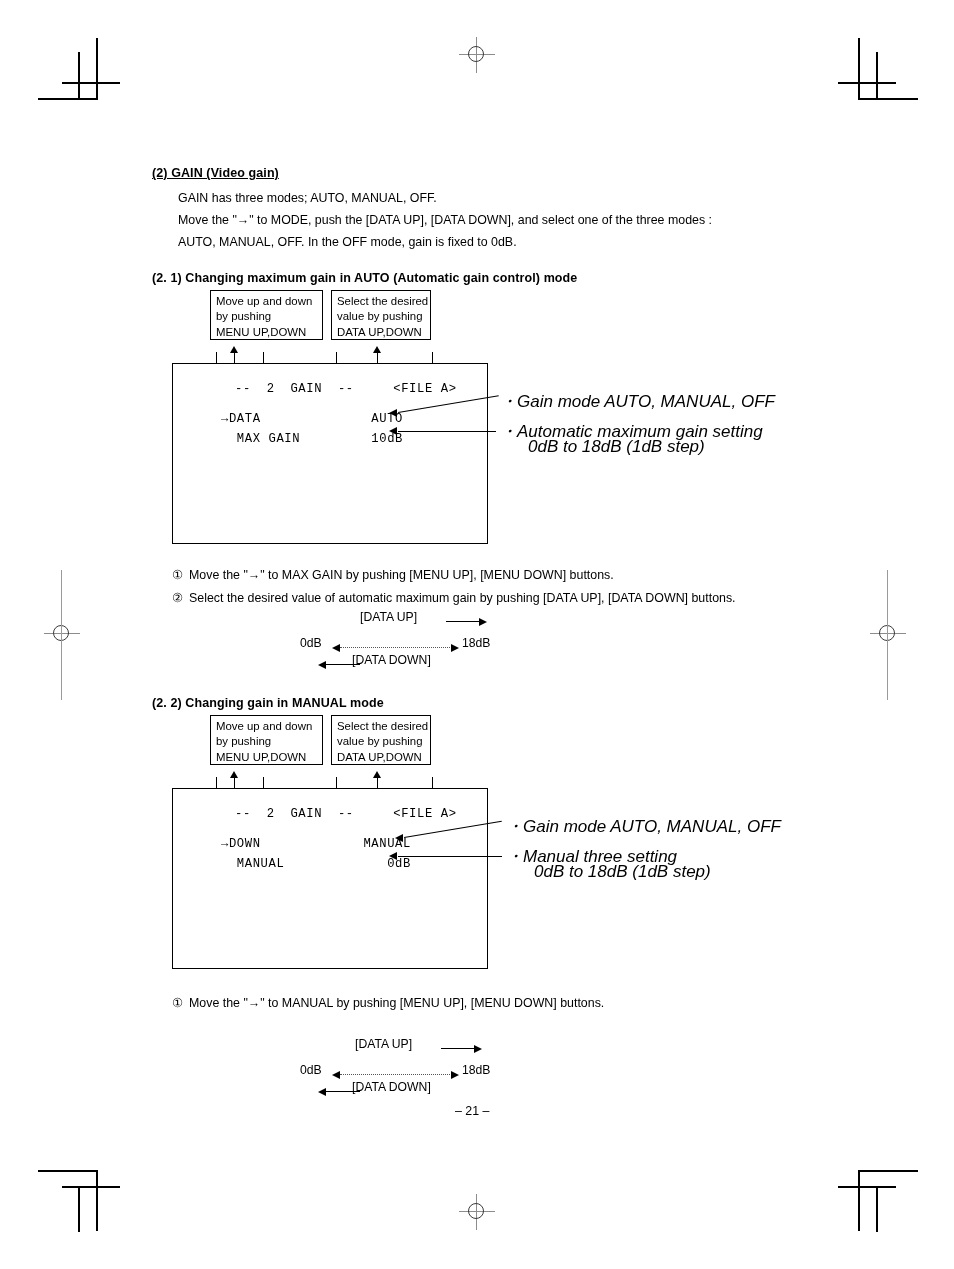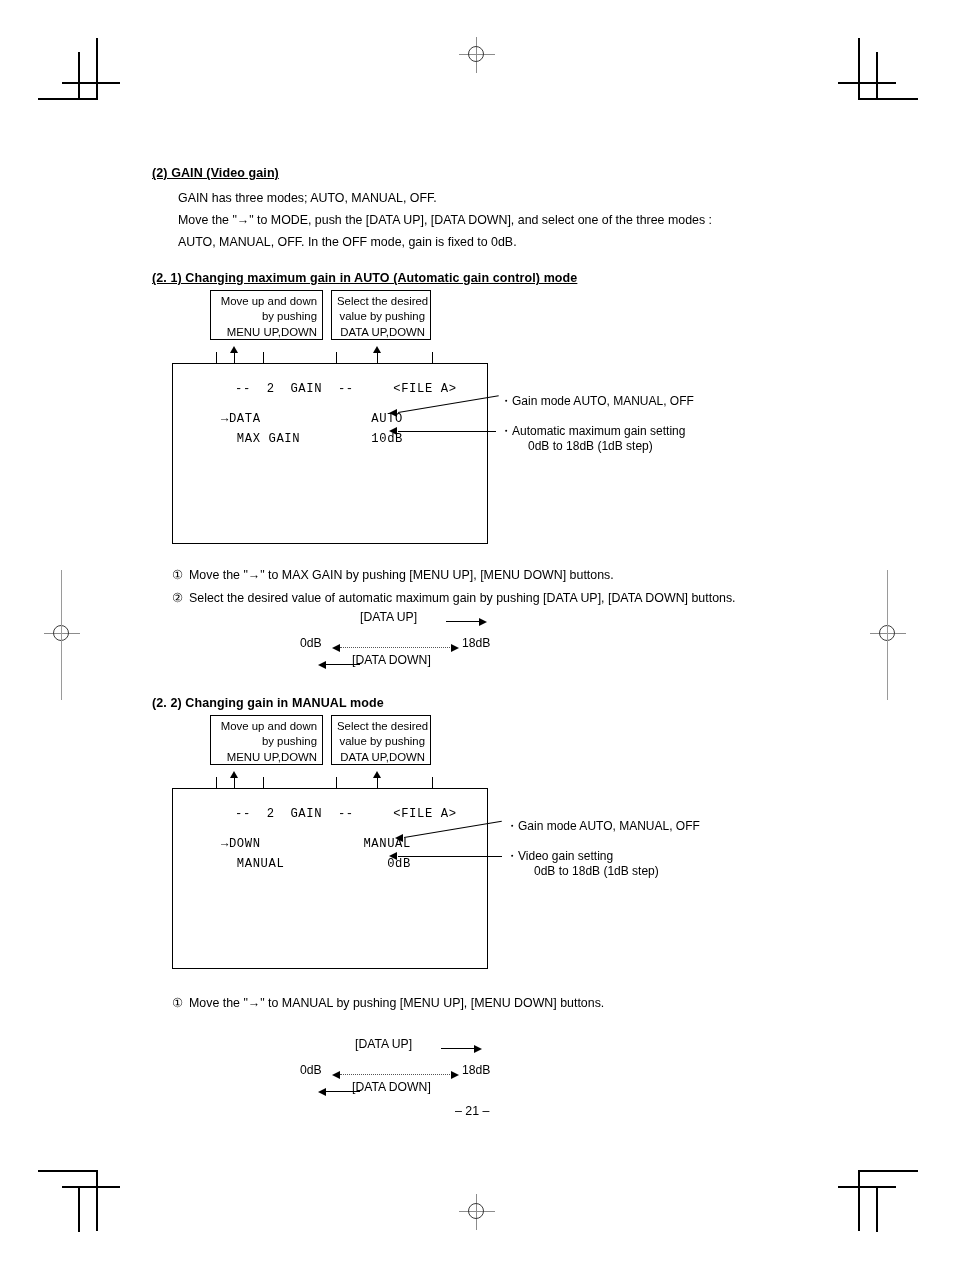--- a/index.html
+++ b/index.html
@@ -89,21 +89,20 @@
 
   
   .callout {
     position: absolute;
     border: 1px solid #000000;
     box-sizing: border-box;
     font-size: 11.4px;
     line-height: 15.4px;
     padding: 3px 5px 2px 5px;
     background: #ffffff;
-    text-align: right;
   }
   .callout div { white-space: nowrap; }
 
   
   .bracket {
     position: absolute;
   }
   .bracket .stem {
     position: absolute;
     width: 1px;
@@ -139,23 +138,24 @@
     position: absolute;
     font-family: "Liberation Mono", "DejaVu Sans Mono", monospace;
     font-size: 12.2px;
     white-space: pre;
     letter-spacing: 0.6px;
   }
 
   
   .annot {
     position: absolute;
-    font-size: 12px;
+    font-size: 17px;
     line-height: 15px;
     white-space: nowrap;
+    font-style: italic;
   }
   .annot .sub {
     padding-left: 28px;
   }
 
   
   .lead {
     position: absolute;
     height: 1px;
     background: #000000;
@@ -258,21 +258,21 @@
 
   <div class="trim-line" style="left:61px;  top:570px; width:1px; height:130px;"></div>
   <div class="trim-line" style="left:887px; top:570px; width:1px; height:130px;"></div>
 
   <div class="heading heading-underline" style="left:152px; top:166px;">(2)  GAIN (Video gain)</div>
 
   <div class="para" style="left:178px; top:191px;">GAIN has three modes; AUTO, MANUAL, OFF.</div>
   <div class="para" style="left:178px; top:213px;">Move the "→" to MODE, push the [DATA UP], [DATA DOWN], and select one of the three modes :</div>
   <div class="para" style="left:178px; top:235px;">AUTO, MANUAL, OFF.  In the OFF mode, gain is fixed to 0dB.</div>
 
-  <div class="heading" style="left:152px; top:271px;text-decoration:underline;">(2. 1)  Changing maximum gain in AUTO (Automatic gain control) mode</div>
+  <div class="heading" style="left:152px; top:271px;">(2. 1)  Changing maximum gain in AUTO (Automatic gain control) mode</div>
 
   <div class="callout" style="left:210px; top:290px; width:113px; height:50px;">
     <div>Move up and down</div>
     <div>by pushing</div>
     <div>MENU UP,DOWN</div>
   </div>
 
   <div class="callout" style="left:331px; top:290px; width:100px; height:50px;">
     <div>Select the desired</div>
     <div>value by pushing</div>
@@ -377,21 +377,21 @@
   <div class="left-arrow" style="left:395px; top:834px;"></div>
   <div class="lead" style="left:404px; top:837px; width:99px; transform:rotate(-9.5deg);"></div>
 
   <div class="left-arrow" style="left:389px; top:852px;"></div>
   <div class="lead" style="left:398px; top:856px; width:104px;"></div>
 
   <div class="annot" style="left:506px; top:819px;">
     <div>・Gain mode   AUTO, MANUAL, OFF</div>
   </div>
   <div class="annot" style="left:506px; top:849px;">
-    <div>・Video gain setting</div>
+    <div>・Manual three setting</div>
     <div class="sub">0dB to 18dB (1dB step)</div>
   </div>
 
   <div class="step" style="left:172px; top:995px;">
     <span class="num">①</span><span>Move the "→" to MANUAL by pushing [MENU UP], [MENU DOWN] buttons.</span>
   </div>
 
   <div class="range" style="left:300px; top:1037px; width:220px; height:62px;">
     <div class="lbl" style="left:55px; top:0px;">[DATA UP]</div>
     <div class="solid-line" style="left:141px; top:11px; width:34px;"></div>

